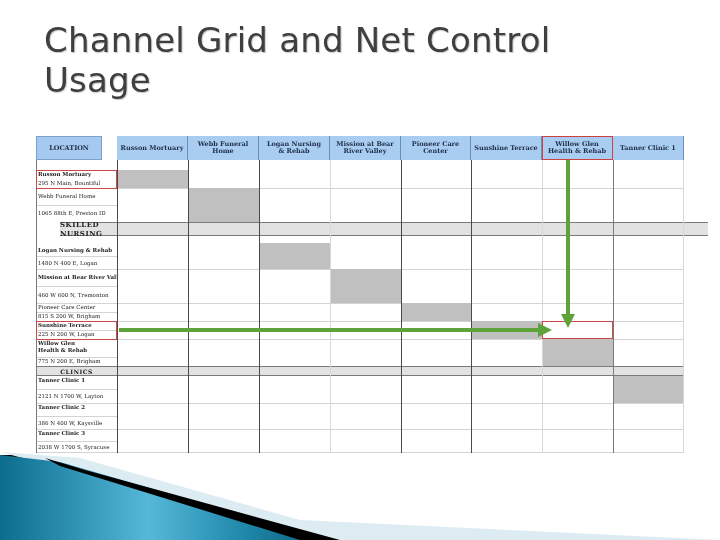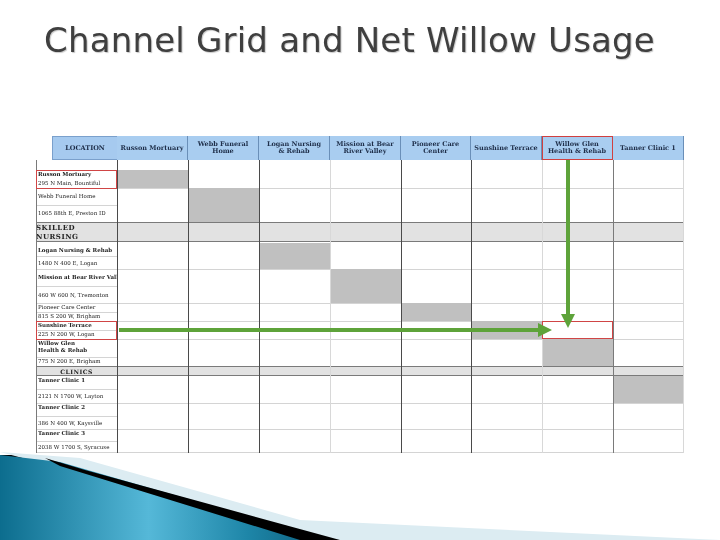--- a/index.html
+++ b/index.html
@@ -19,35 +19,35 @@
   .vline.mid { background:#7a7a7a; }
   .gray { position:absolute; background:#c0c0c0; }
   .redbox { position:absolute; border:1.5px solid #d04545; box-sizing:border-box; }
   .arrow-h { position:absolute; height:4px; background:#5ea33a; }
   .arrow-v { position:absolute; width:4px; background:#5ea33a; }
   .deco { position:absolute; left:0; top:440px; width:720px; height:100px; }
 </style>
 </head>
 <body>
 
-<div class="title">Channel Grid and Net Willow Usage</div>
+<div class="title">Channel Grid and Net Control Usage</div>
 
 <div class="grid">
 
-  <div class="hdr loc" style="left:16px;width:66px;">LOCATION</div>
+  <div class="hdr loc" style="left:0;width:66px;">LOCATION</div>
   <div class="hdr" style="left:81px;width:71px;">Russon Mortuary</div>
   <div class="hdr" style="left:152px;width:71px;">Webb Funeral Home</div>
   <div class="hdr" style="left:223px;width:71px;padding:0 6px;">Logan Nursing &amp; Rehab</div>
   <div class="hdr" style="left:294px;width:71px;padding:0 6px;">Mission at Bear River Valley</div>
   <div class="hdr" style="left:365px;width:70px;">Pioneer Care Center</div>
   <div class="hdr" style="left:435px;width:71px;">Sunshine Terrace</div>
   <div class="hdr sel" style="left:506px;width:71px;padding:0 4px;">Willow Glen Health &amp; Rehab</div>
   <div class="hdr" style="left:577px;width:71px;">Tanner Clinic 1</div>
 
-  <div class="section" style="top:86px;height:20px;">
+  <div class="section" style="top:86px;height:14px;margin-left:24px;">
     <div class="section-label" style="font-size:7px;">SKILLED NURSING</div>
   </div>
   <div class="section" style="top:230px;height:10px;">
     <div class="section-label" style="font-size:6px;">CLINICS</div>
   </div>
 
   <div class="hline" style="top:52px;width:648px;"></div>
   <div class="hline" style="top:69px;width:81px;"></div>
   <div class="hline" style="top:133px;width:648px;"></div>
   <div class="hline" style="top:167px;width:648px;"></div>

